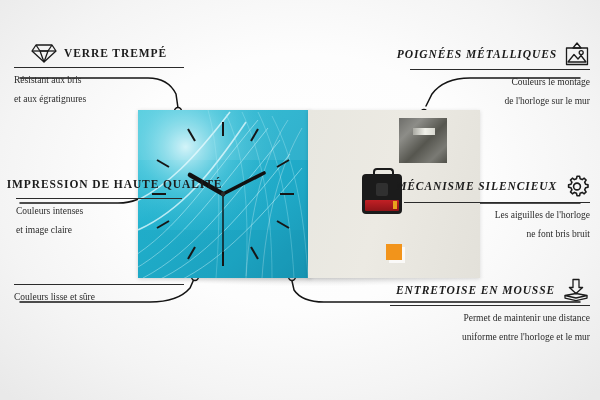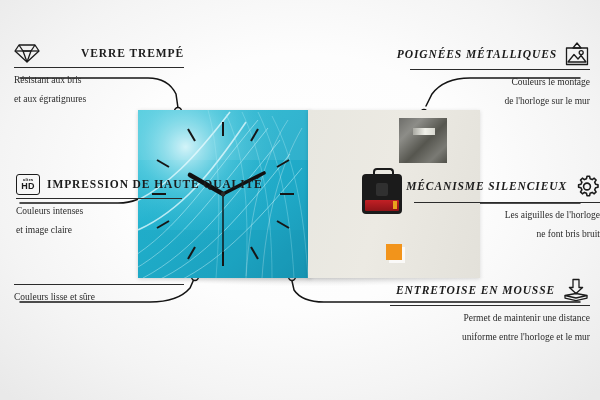--- a/index.html
+++ b/index.html
@@ -9,21 +9,21 @@
     background:#ffffff;
   }
   #stage{
     position:relative;width:600px;height:400px;
     background:
       radial-gradient(ellipse 70% 75% at 50% 45%, #ffffff 0%, #fdfdfd 42%, #f4f4f4 72%, #e9e9e9 100%);
   }
   
   .callout{position:absolute;}
   .co-head{display:flex;align-items:center;gap:7px;}
-  .co-left .co-head{justify-content:space-between;}
+  .co-left .co-head{justify-content:center;}
   .co-right .co-head{justify-content:flex-end;font-style:italic;}
   .co-title{
     font-family:"Liberation Serif", serif;
     font-weight:bold;font-size:11.5px;line-height:13px;
     letter-spacing:.9px;color:#1b1b1b;text-transform:uppercase;
     white-space:nowrap;
   }
   .co-right .co-title{text-align:right;}
   .co-rule{height:1px;background:#2b2b2b;margin-top:3px;}
   .co-sub{
@@ -255,21 +255,21 @@
           <path d="M4,20 L10,12.5 L14,17 L17,13.5 L22,20 Z"></path>
           <circle cx="17.2" cy="10.6" r="2"></circle>
         </g>
       </svg>
     </div>
     <div class="co-rule"></div>
     <div class="co-sub">Couleurs le montage
 de l'horloge sur le mur</div>
   </div>
 
-  <div class="callout co-right" style="right:0;top:174px;width:186px;">
+  <div class="callout co-right" style="right:10px;top:174px;width:186px;">
     <div class="co-head">
       <div class="co-title">MÉCANISME
 SILENCIEUX</div>
       <svg class="ico" width="26" height="25" viewBox="0 0 26 25">
         <g fill="none" stroke="#1b1b1b" stroke-width="1.6" stroke-linejoin="round">
           <path d="M13,2.3 l2.6,0 0.5,2.4 2.1,0.9 2.0,-1.4 1.9,1.9 -1.4,2.0 0.9,2.1 2.4,0.5 0,2.6
                    -2.4,0.5 -0.9,2.1 1.4,2.0 -1.9,1.9 -2.0,-1.4 -2.1,0.9 -0.5,2.4 -2.6,0
                    -0.5,-2.4 -2.1,-0.9 -2.0,1.4 -1.9,-1.9 1.4,-2.0 -0.9,-2.1 -2.4,-0.5 0,-2.6
                    2.4,-0.5 0.9,-2.1 -1.4,-2.0 1.9,-1.9 2.0,1.4 2.1,-0.9 z"></path>
           <circle cx="13" cy="12.5" r="3.4"></circle>

